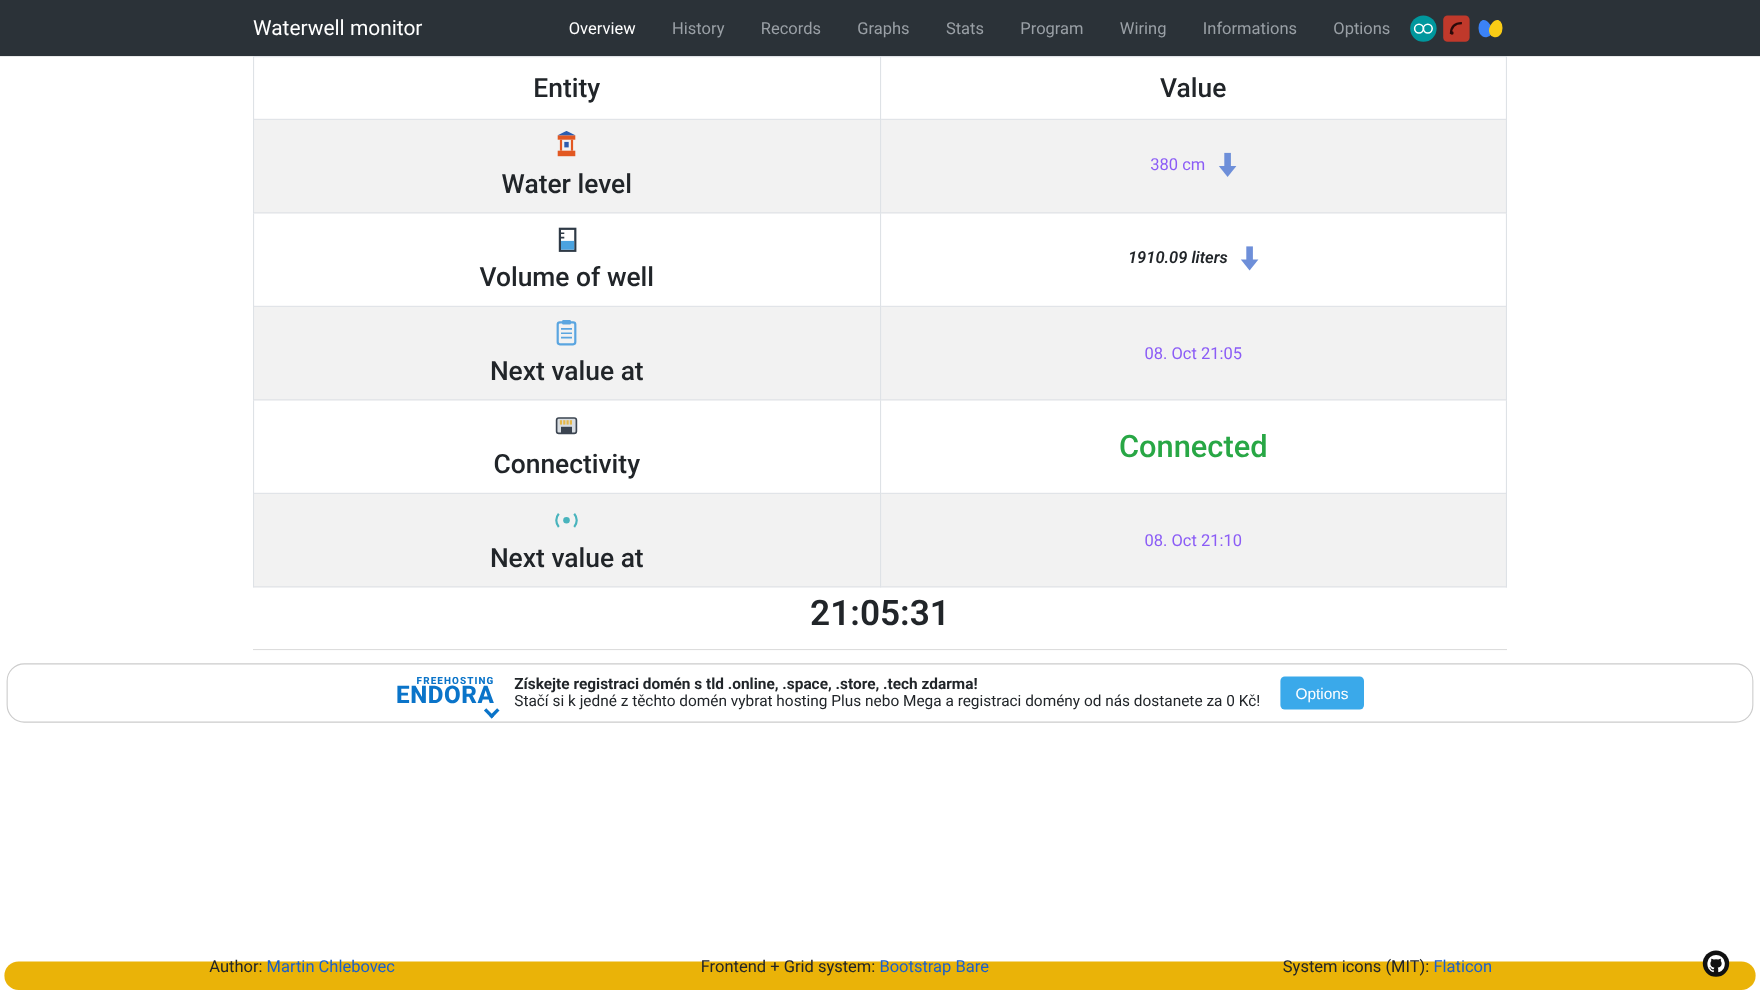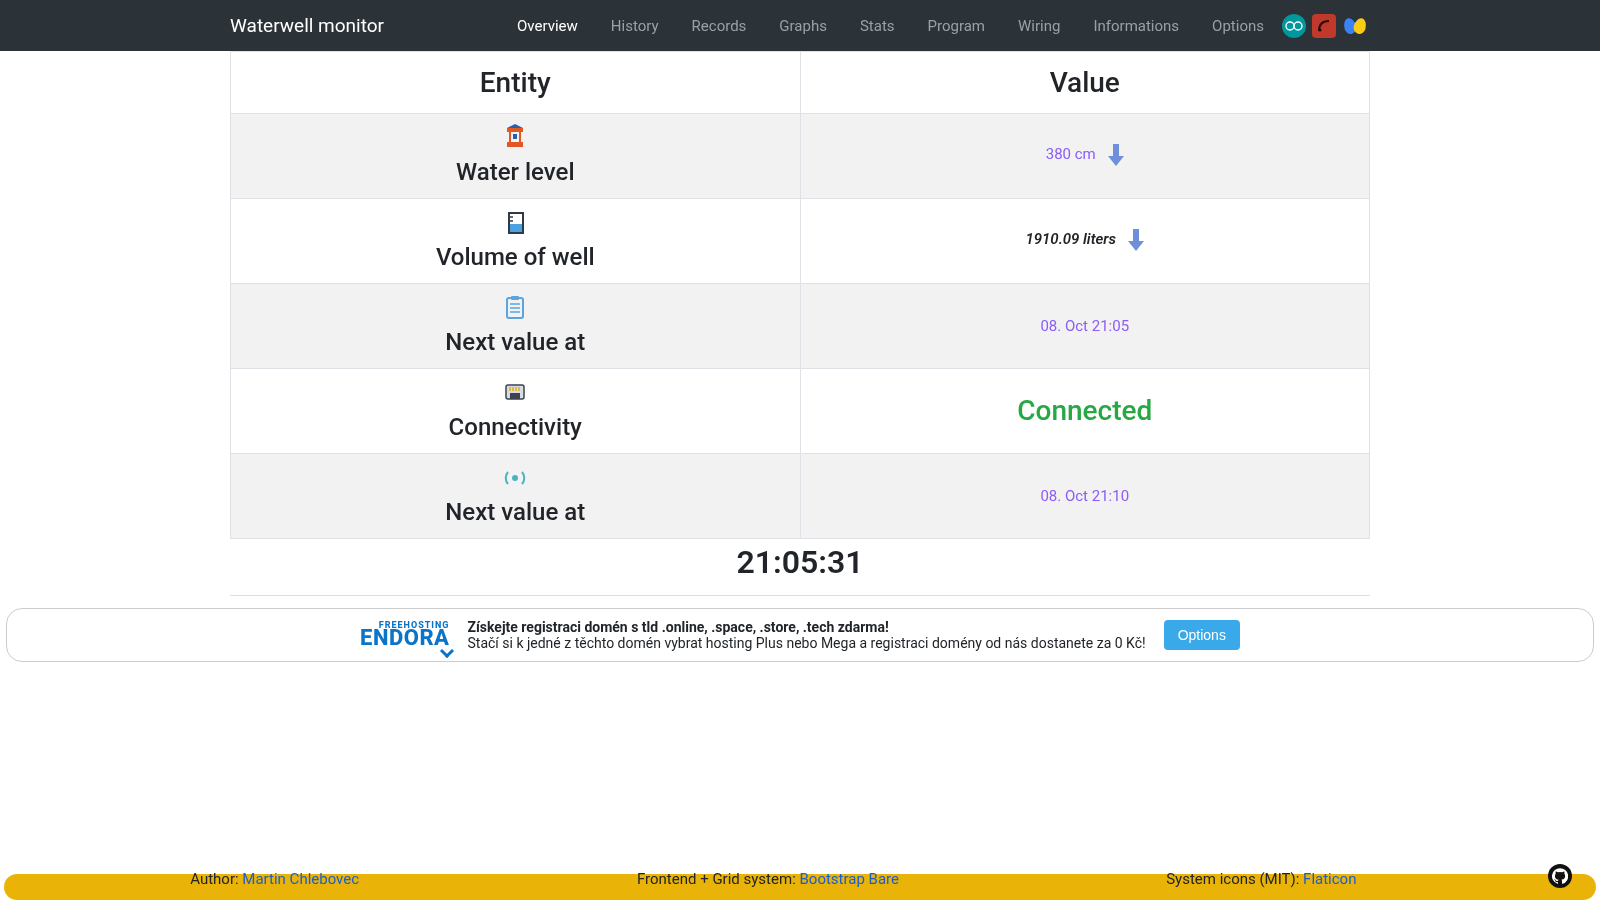--- a/index.html
+++ b/index.html
@@ -71,21 +71,21 @@
     font-weight: 500;
     margin-top: 6px;
     margin-bottom: 4px;
   }
   table.data {
     width: 100%;
     border-collapse: collapse;
     border: 1px solid #dee2e6;
   }
   table.data th {
-    font-size: 28px;
+    font-size: 24px;
     font-weight: 500;
     padding: 14px 10px;
     text-align: center;
     border: 1px solid #dee2e6;
     background: #fff;
   }
   table.data td {
     border: 1px solid #dee2e6;
     text-align: center;
     vertical-align: middle;

